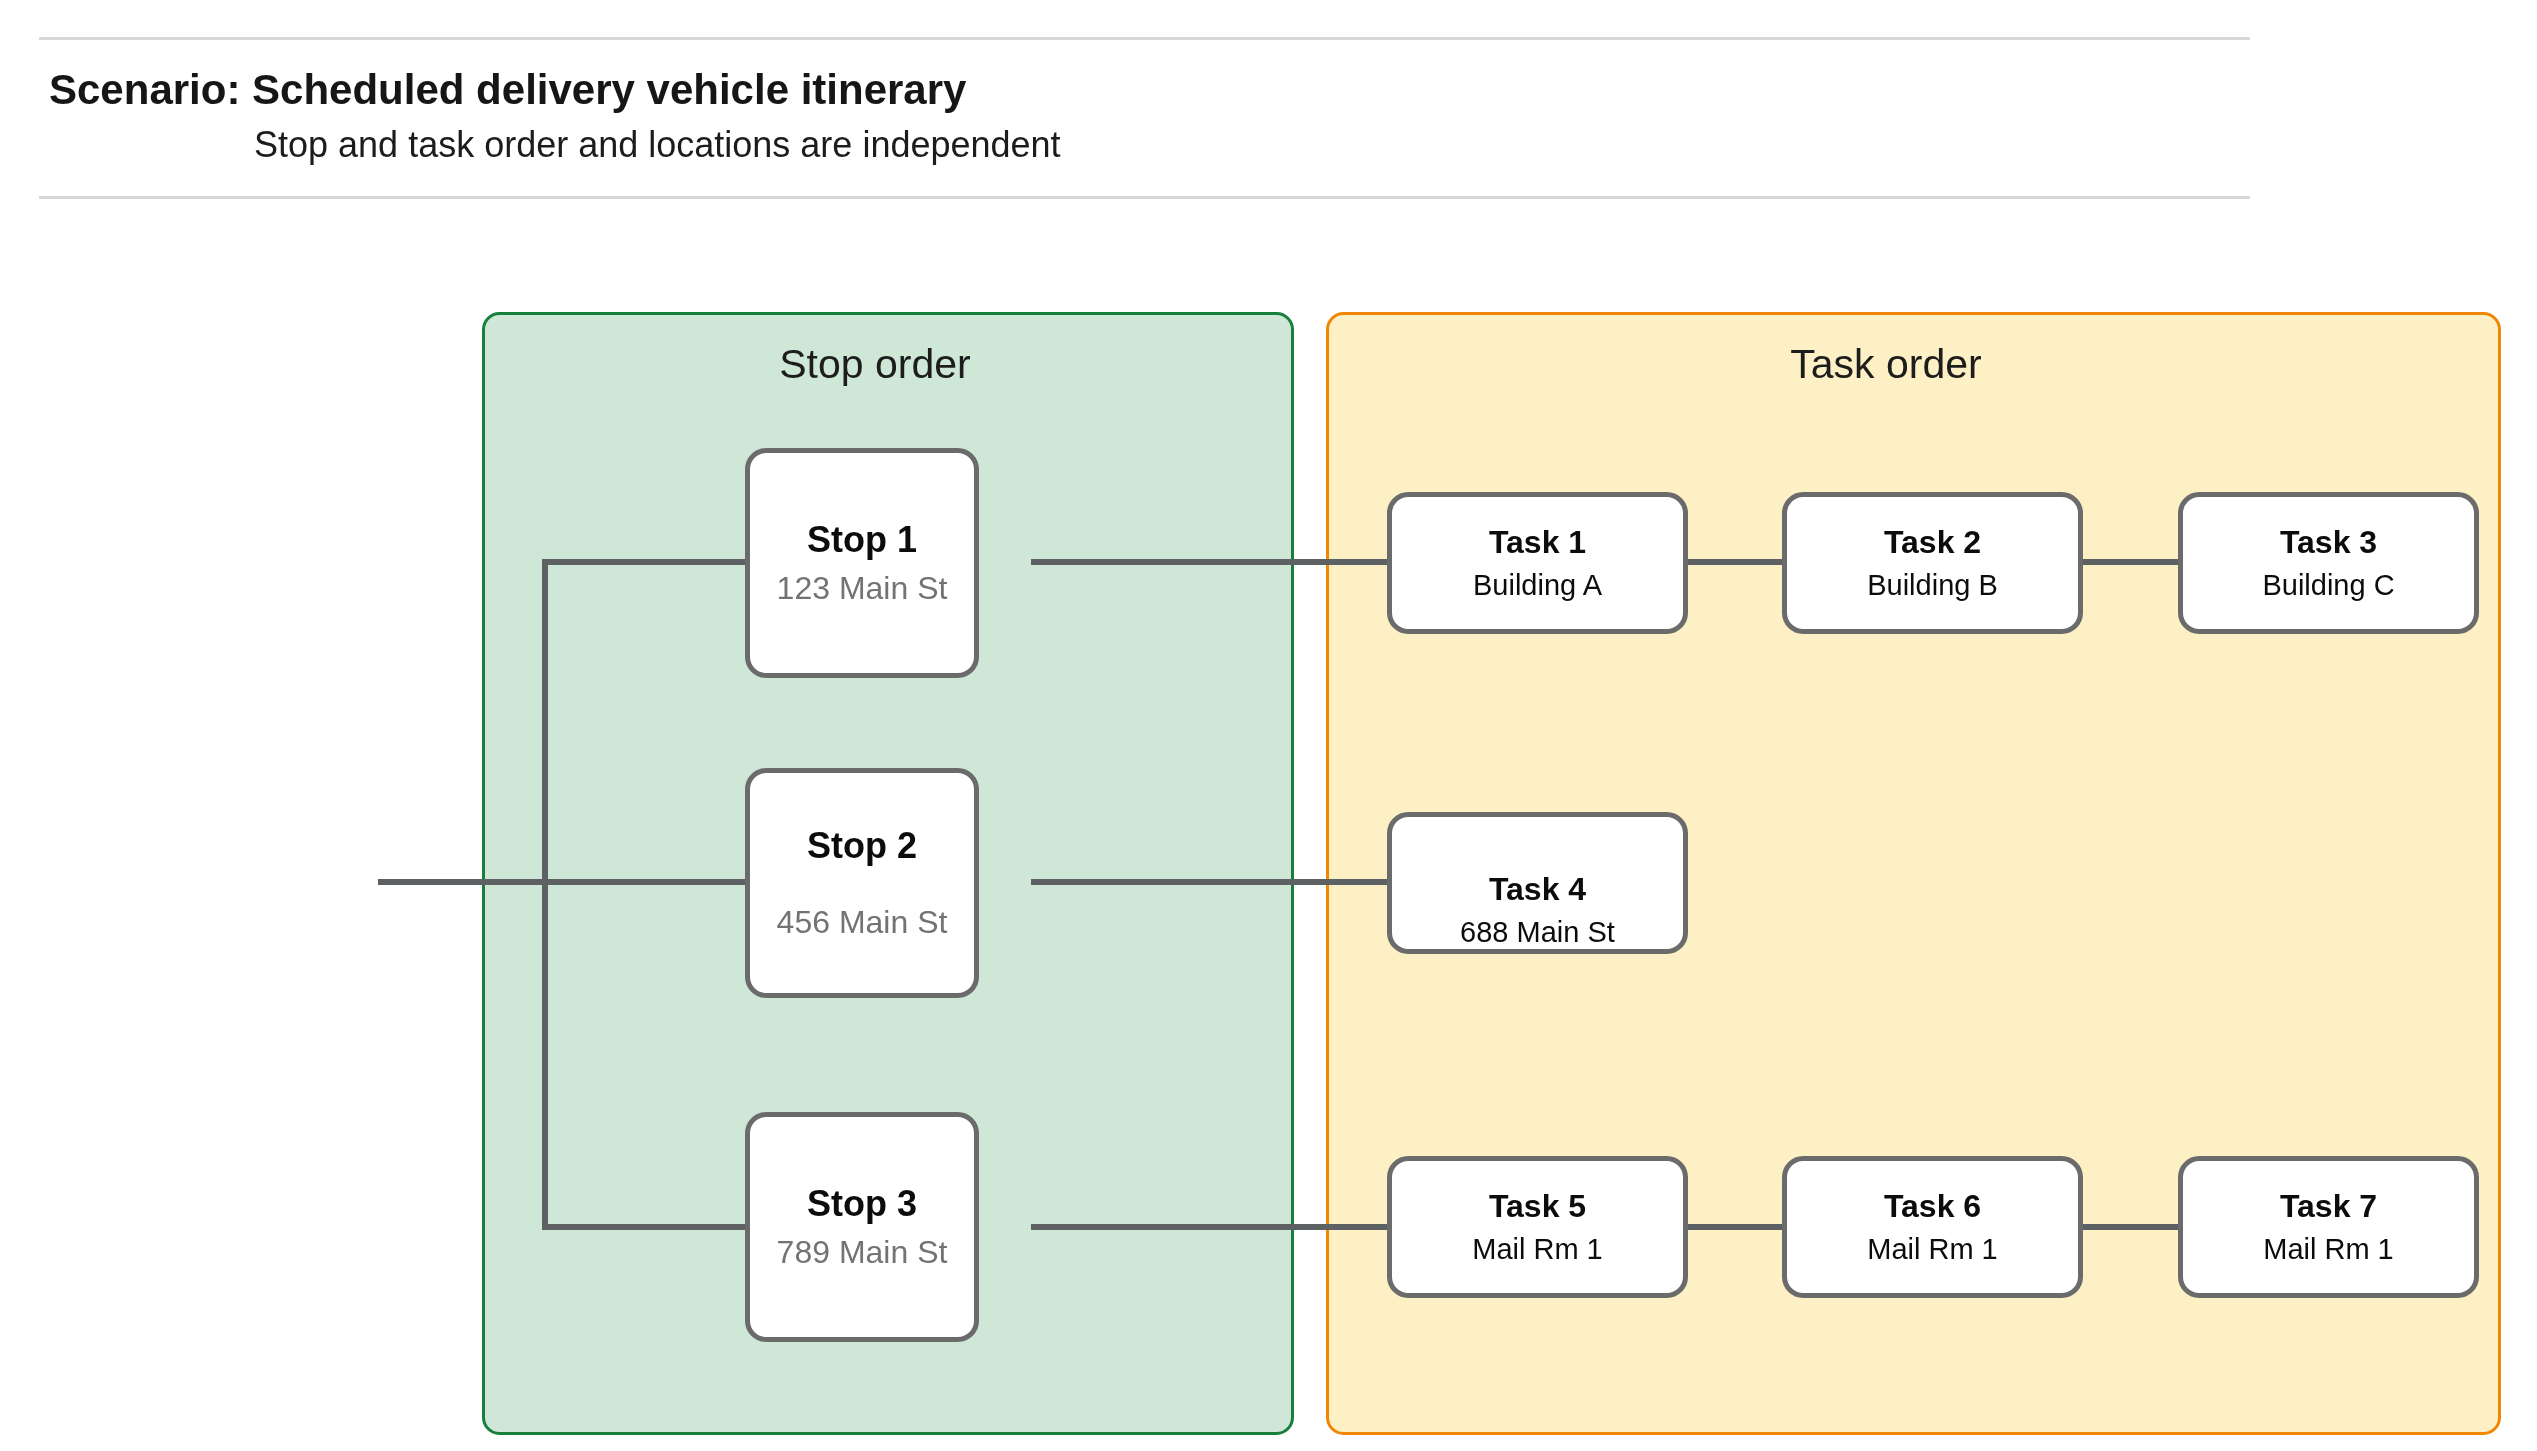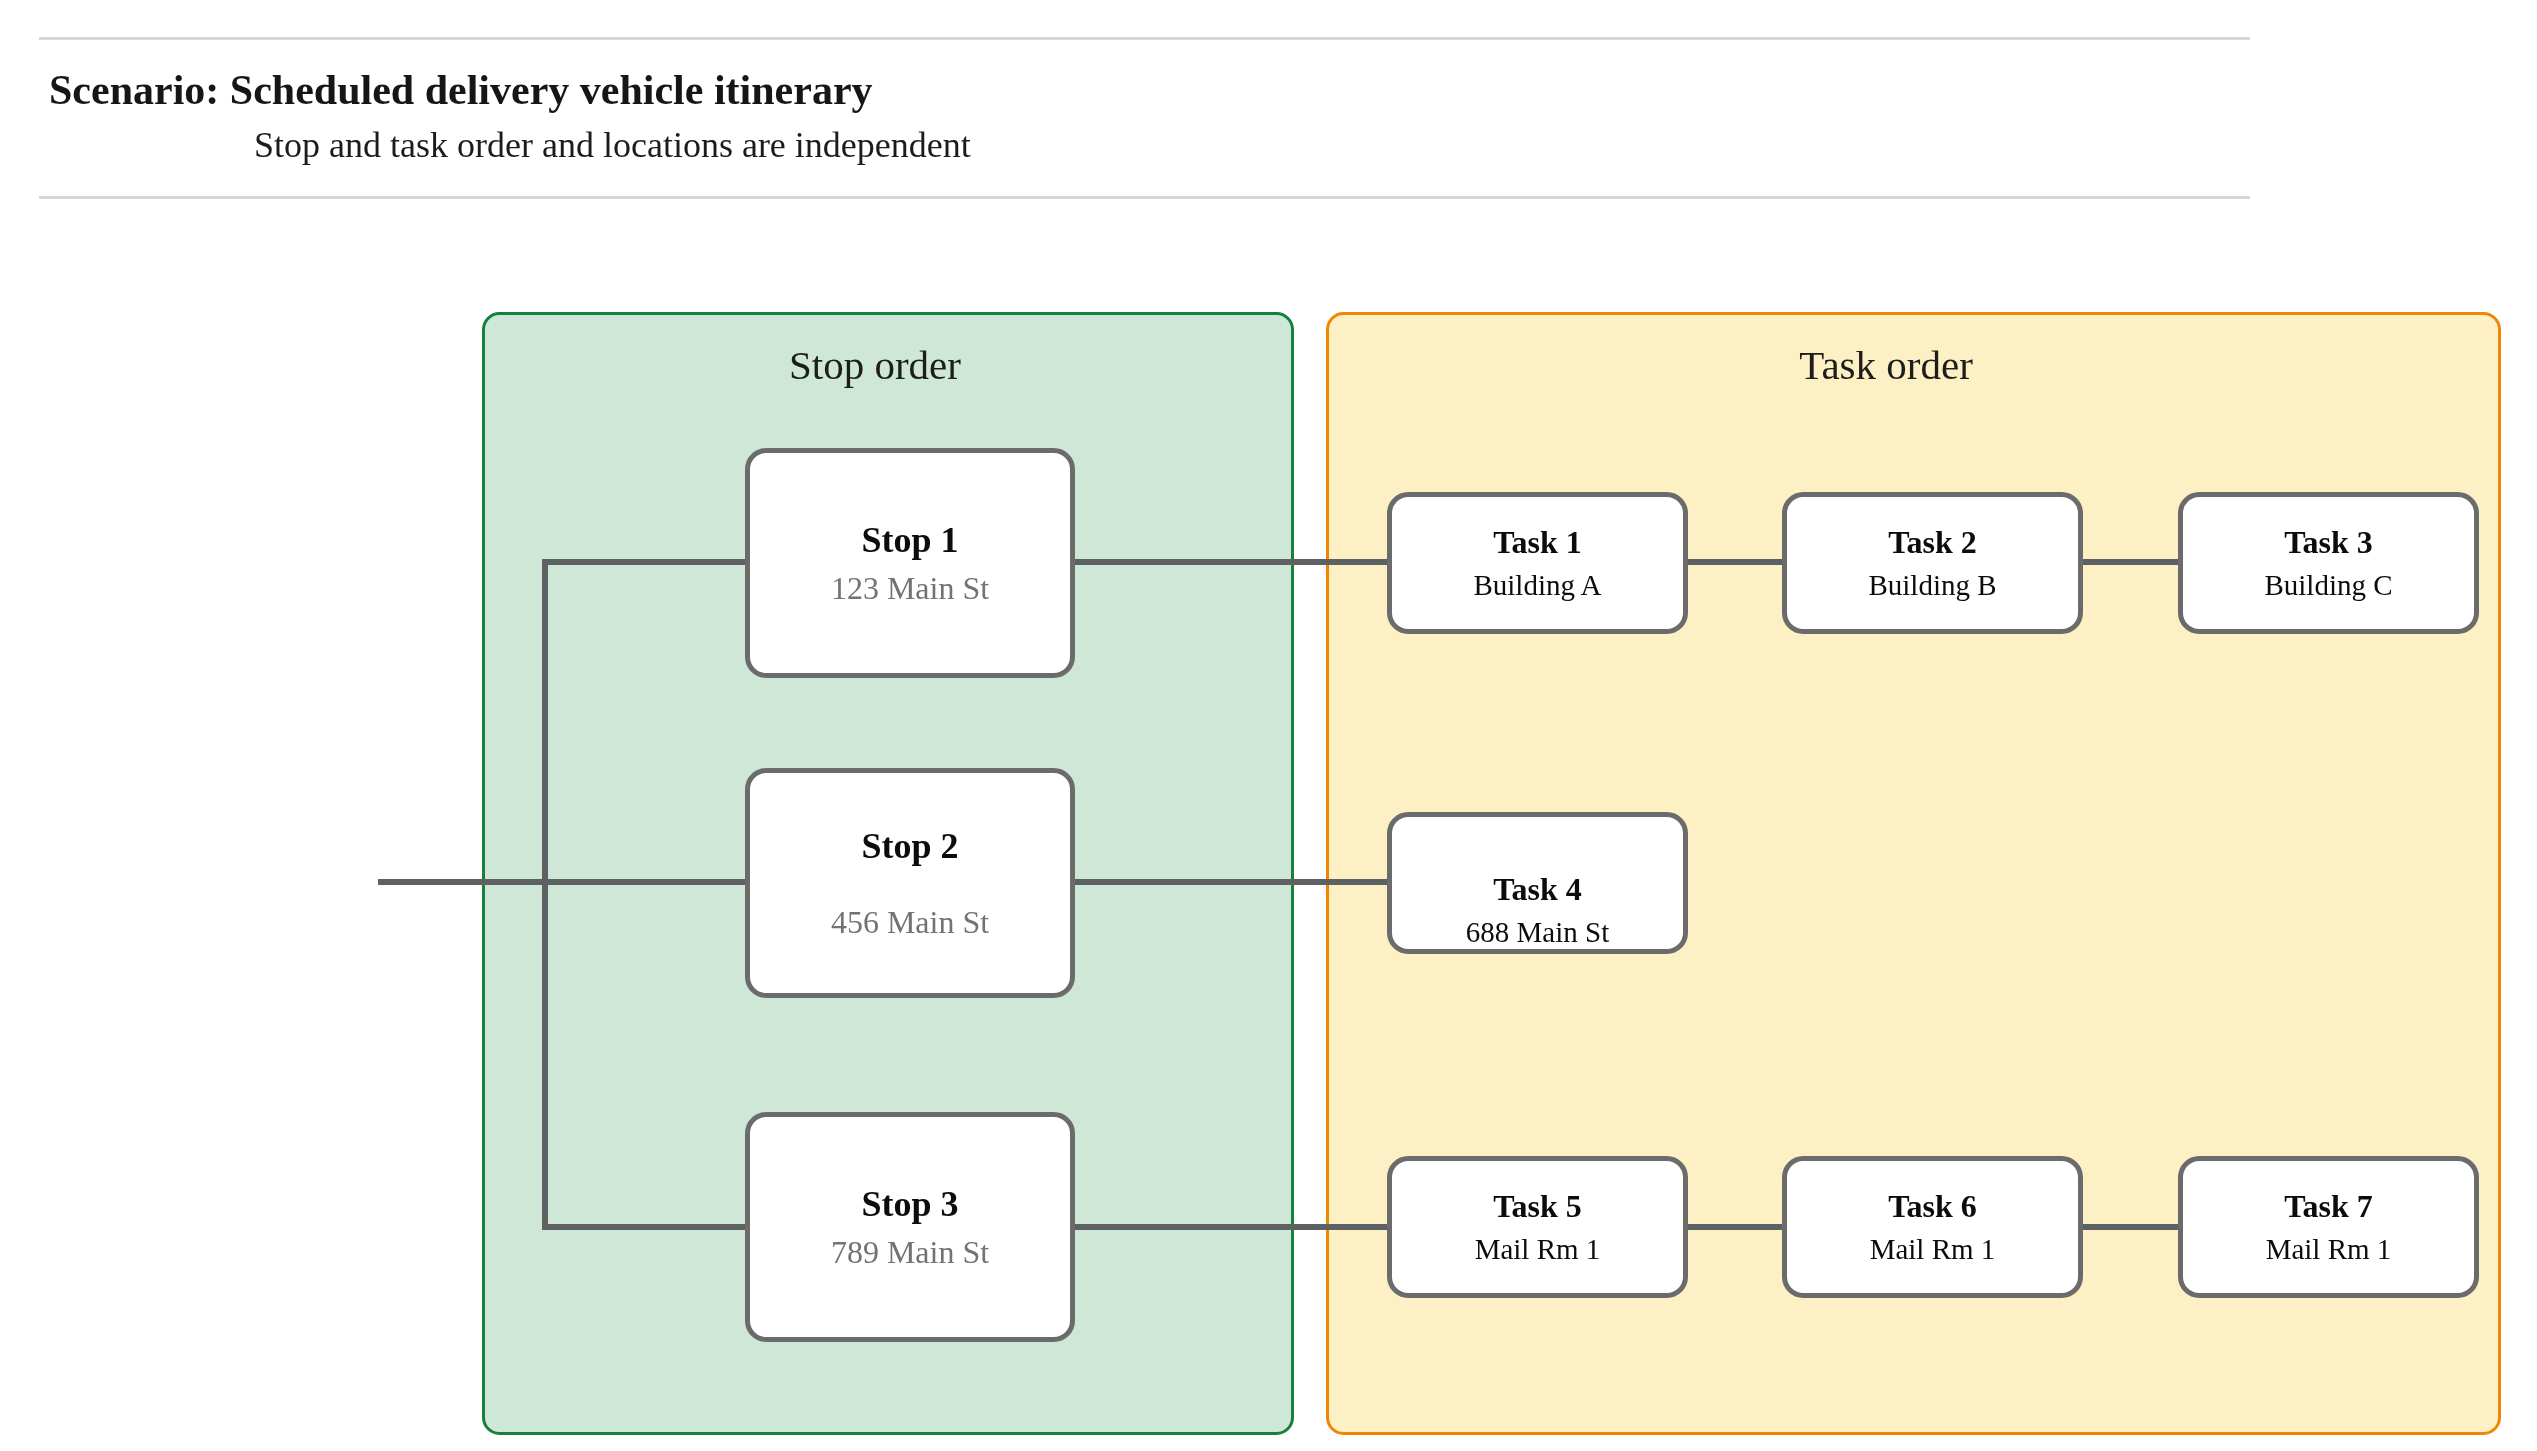--- a/index.html
+++ b/index.html
@@ -1,18 +1,18 @@
 <!DOCTYPE html>
 <html><head>
 <meta charset="utf-8">
 <style>
   html,body{margin:0;padding:0;background:#ffffff;}
   #canvas{
     position:relative;width:2538px;height:1452px;background:#ffffff;overflow:hidden;
-    font-family:Liberation Serif, serif;color:#111111;
+    font-family:Liberation Sans, sans-serif;color:#111111;
   }
   .divider{position:absolute;left:39px;width:2211px;height:2.9px;background:#d7d7d7;}
   #divider-top{top:37px;}
   #divider-bottom{top:196px;}
   #title{position:absolute;left:49px;top:66px;font-size:42px;font-weight:bold;color:#161616;white-space:nowrap;}
   #subtitle{position:absolute;left:254px;top:124px;font-size:36px;color:#1c1c1c;white-space:nowrap;}
 
   
   .panel{position:absolute;top:312px;height:1123px;border-radius:17.5px;box-sizing:border-box;}
   #panel-stops{left:482px;width:812px;background:#cfe7d6;border:3.9px solid #17803b;}
@@ -24,21 +24,21 @@
   
   .h-line{position:absolute;height:5.8px;background:#5d6164;}
   .v-line{position:absolute;width:5.8px;background:#5d6164;}
 
   
   .node{
     position:absolute;background:#ffffff;border:5.8px solid #6b6b6b;border-radius:21.3px;
     box-sizing:border-box;display:flex;flex-direction:column;align-items:center;justify-content:center;
     text-align:center;
   }
-  .stop-node{left:745px;width:330px;height:230px;}
+  .stop-node{left:745px;width:234px;height:230px;}
   .task-node{width:301px;height:142px;}
   .stop-node .node-title{font-size:36px;font-weight:bold;color:#0c0c0c;}
   .stop-node .node-sub{font-size:32px;color:#737373;margin-top:9.7px;}
   .task-node .node-title{font-size:32px;font-weight:bold;color:#0c0c0c;}
   .task-node .node-sub{font-size:29px;color:#0c0c0c;margin-top:7.8px;}
 
   
   #source-node{
     position:absolute;left:41px;top:743px;width:337px;height:281px;box-sizing:border-box;
     background:#e9effc;border:5.8px solid #1a66c9;border-radius:15.5px;

